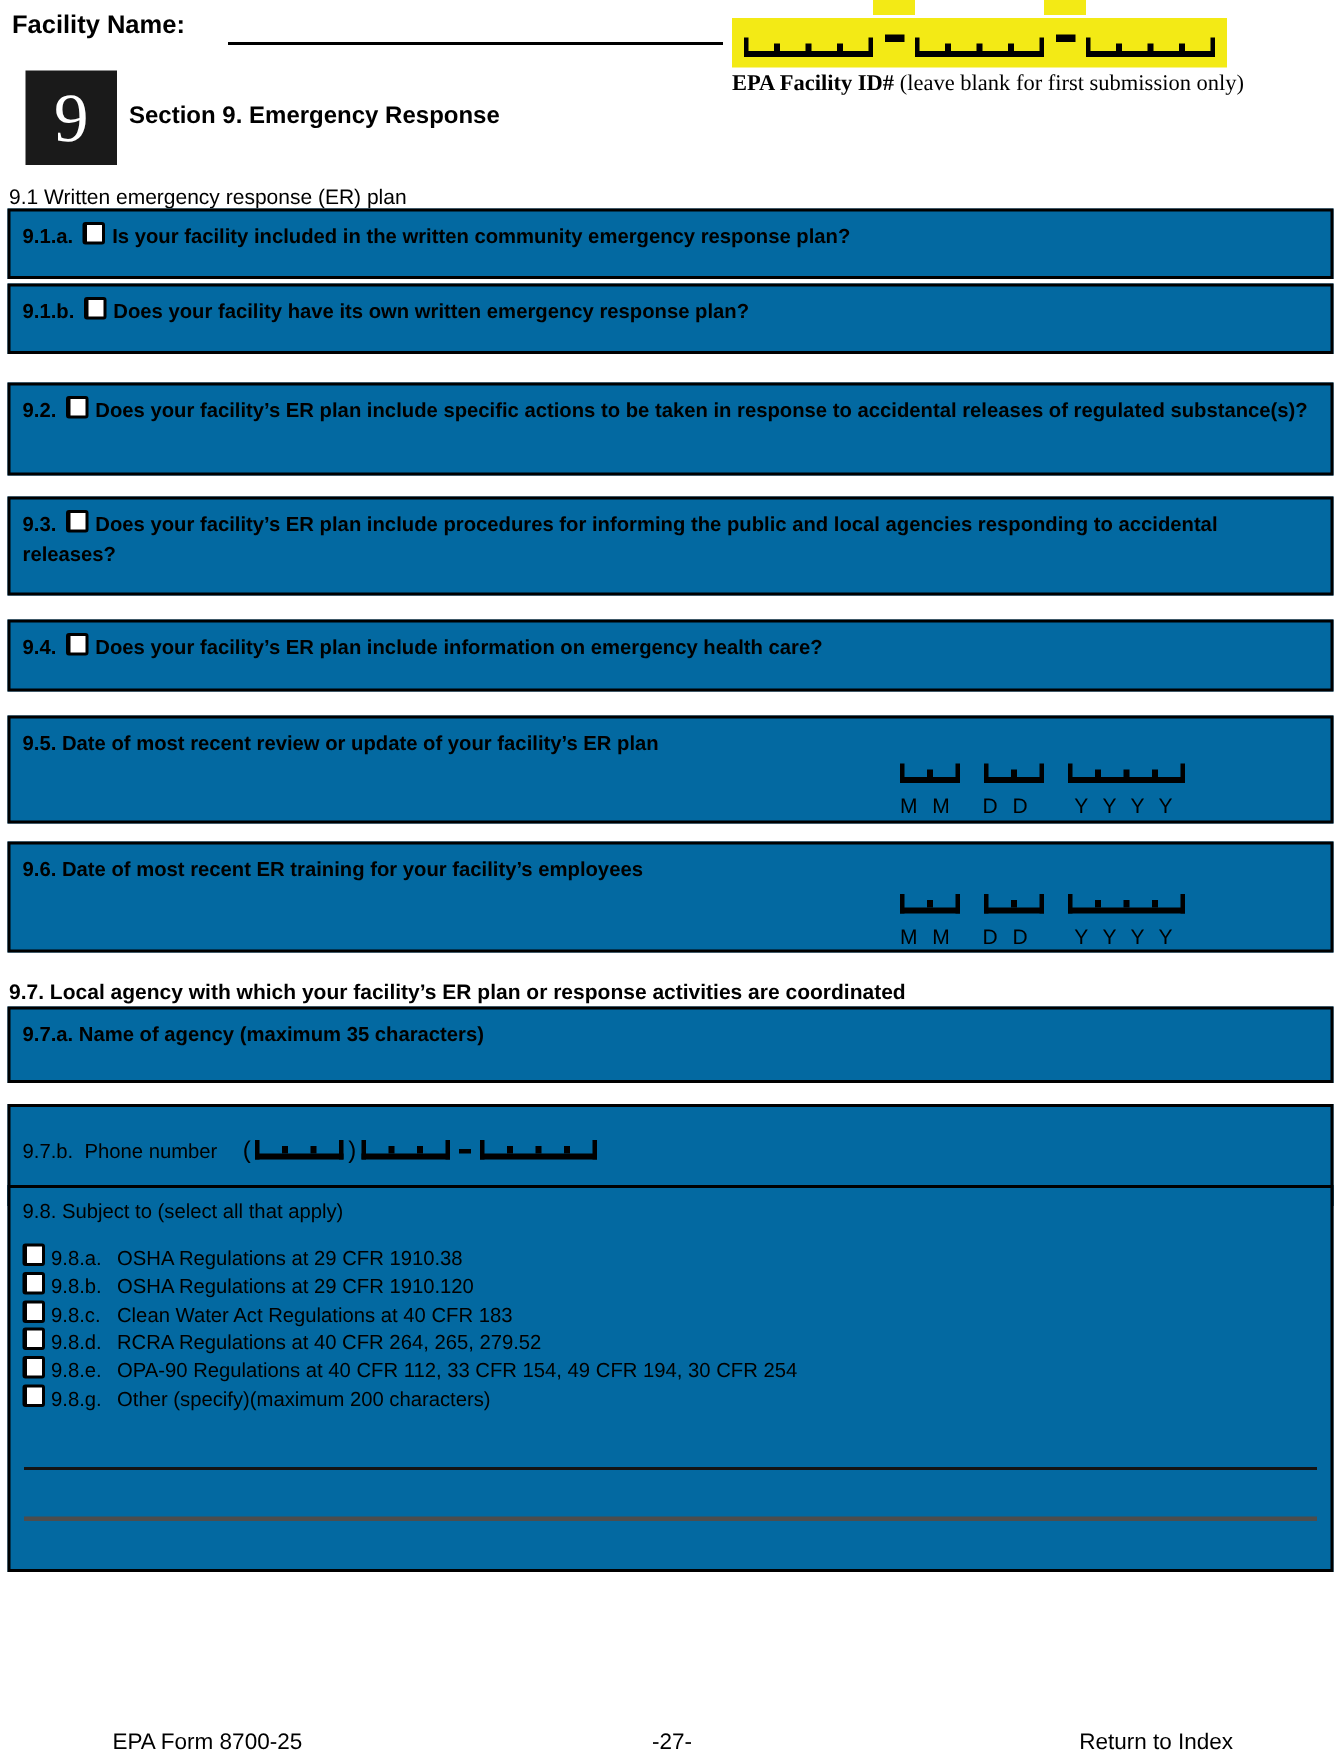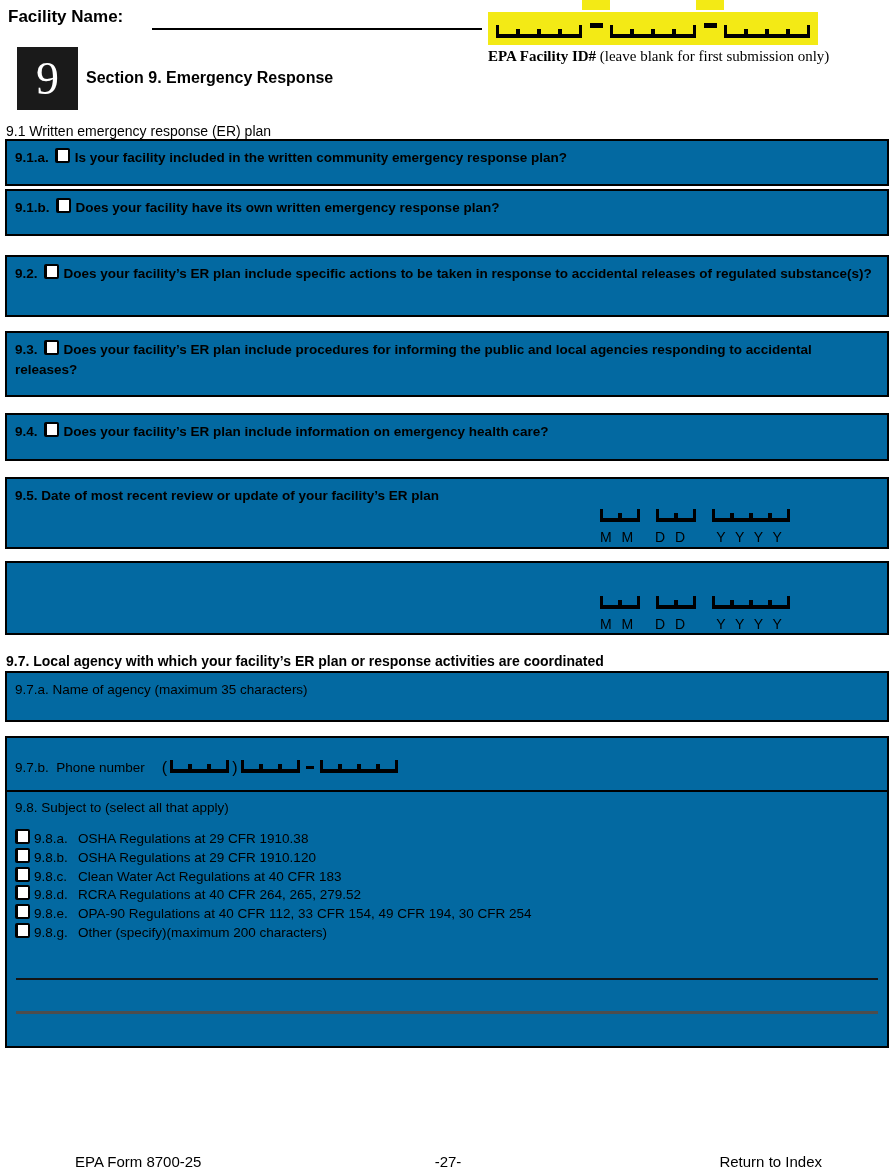--- a/index.html
+++ b/index.html
@@ -18,21 +18,21 @@
   .id-caption b{font-weight:bold;}
   
   .sec-box{position:absolute;left:17px;top:47px;width:61px;height:63px;background:#1a1a1a;display:flex;align-items:center;justify-content:center;}
   .sec-num{font-family:"Liberation Serif",serif;font-size:46px;color:#fff;line-height:1;}
   .sec-title{position:absolute;left:86px;top:69px;font-size:16px;font-weight:bold;}
   
   .sub-heading{position:absolute;left:6px;font-size:14px;}
   .sub-heading.bold{font-weight:bold;}
   .qbox{position:absolute;left:5px;width:884px;border:2px solid #000;box-sizing:border-box;background:#0369a1;}
   .qtext{padding:7px 10px 0 8px;font-size:13.5px;font-weight:bold;line-height:1.45;}
-  .qtext.normal{font-weight:normal;}
+  .qtext.normal{font-weight:bold;}
   .chk{display:inline-block;width:10px;height:11px;border:2px solid #000;border-left-width:3px;border-radius:2px;vertical-align:-1px;margin:0 5px 0 6px;background:#fff;}
   .chk.lead{margin:0 4px 0 0;}
   
   .comb{display:inline-flex;align-items:flex-end;height:9px;border-left:3px solid #000;border-right:3px solid #000;border-bottom:4px solid #000;}
   .comb .cell{width:15px;height:5px;}
   .comb .cell + .cell{border-left:4px solid #000;}
   .comb.wide .cell{width:17px;}
   .date-row{position:absolute;left:593px;display:flex;align-items:flex-end;}
   .date-row .comb{margin-right:16px;}
   .date-labels{position:absolute;left:593px;display:flex;font-size:14px;word-spacing:6px;}
@@ -152,20 +152,21 @@
         </span>
     </div>
     <div class="date-labels" style="top:50px;">
       <span class="lbl-mm">M M</span>
       <span class="lbl-dd">D D</span>
       <span class="lbl-yyyy">Y Y Y Y</span>
     </div>
   </div>
 
   <div class="qbox" style="top:561px;height:74px;">
+    <div class="qtext">9.6. Date of most recent ER training for your facility’s employees</div>
     <div class="date-row" style="top:33px;">
       <span class="comb">
           <span class="cell"></span>
           <span class="cell"></span>
         </span>
       <span class="comb">
           <span class="cell"></span>
           <span class="cell"></span>
         </span>
       <span class="comb">

